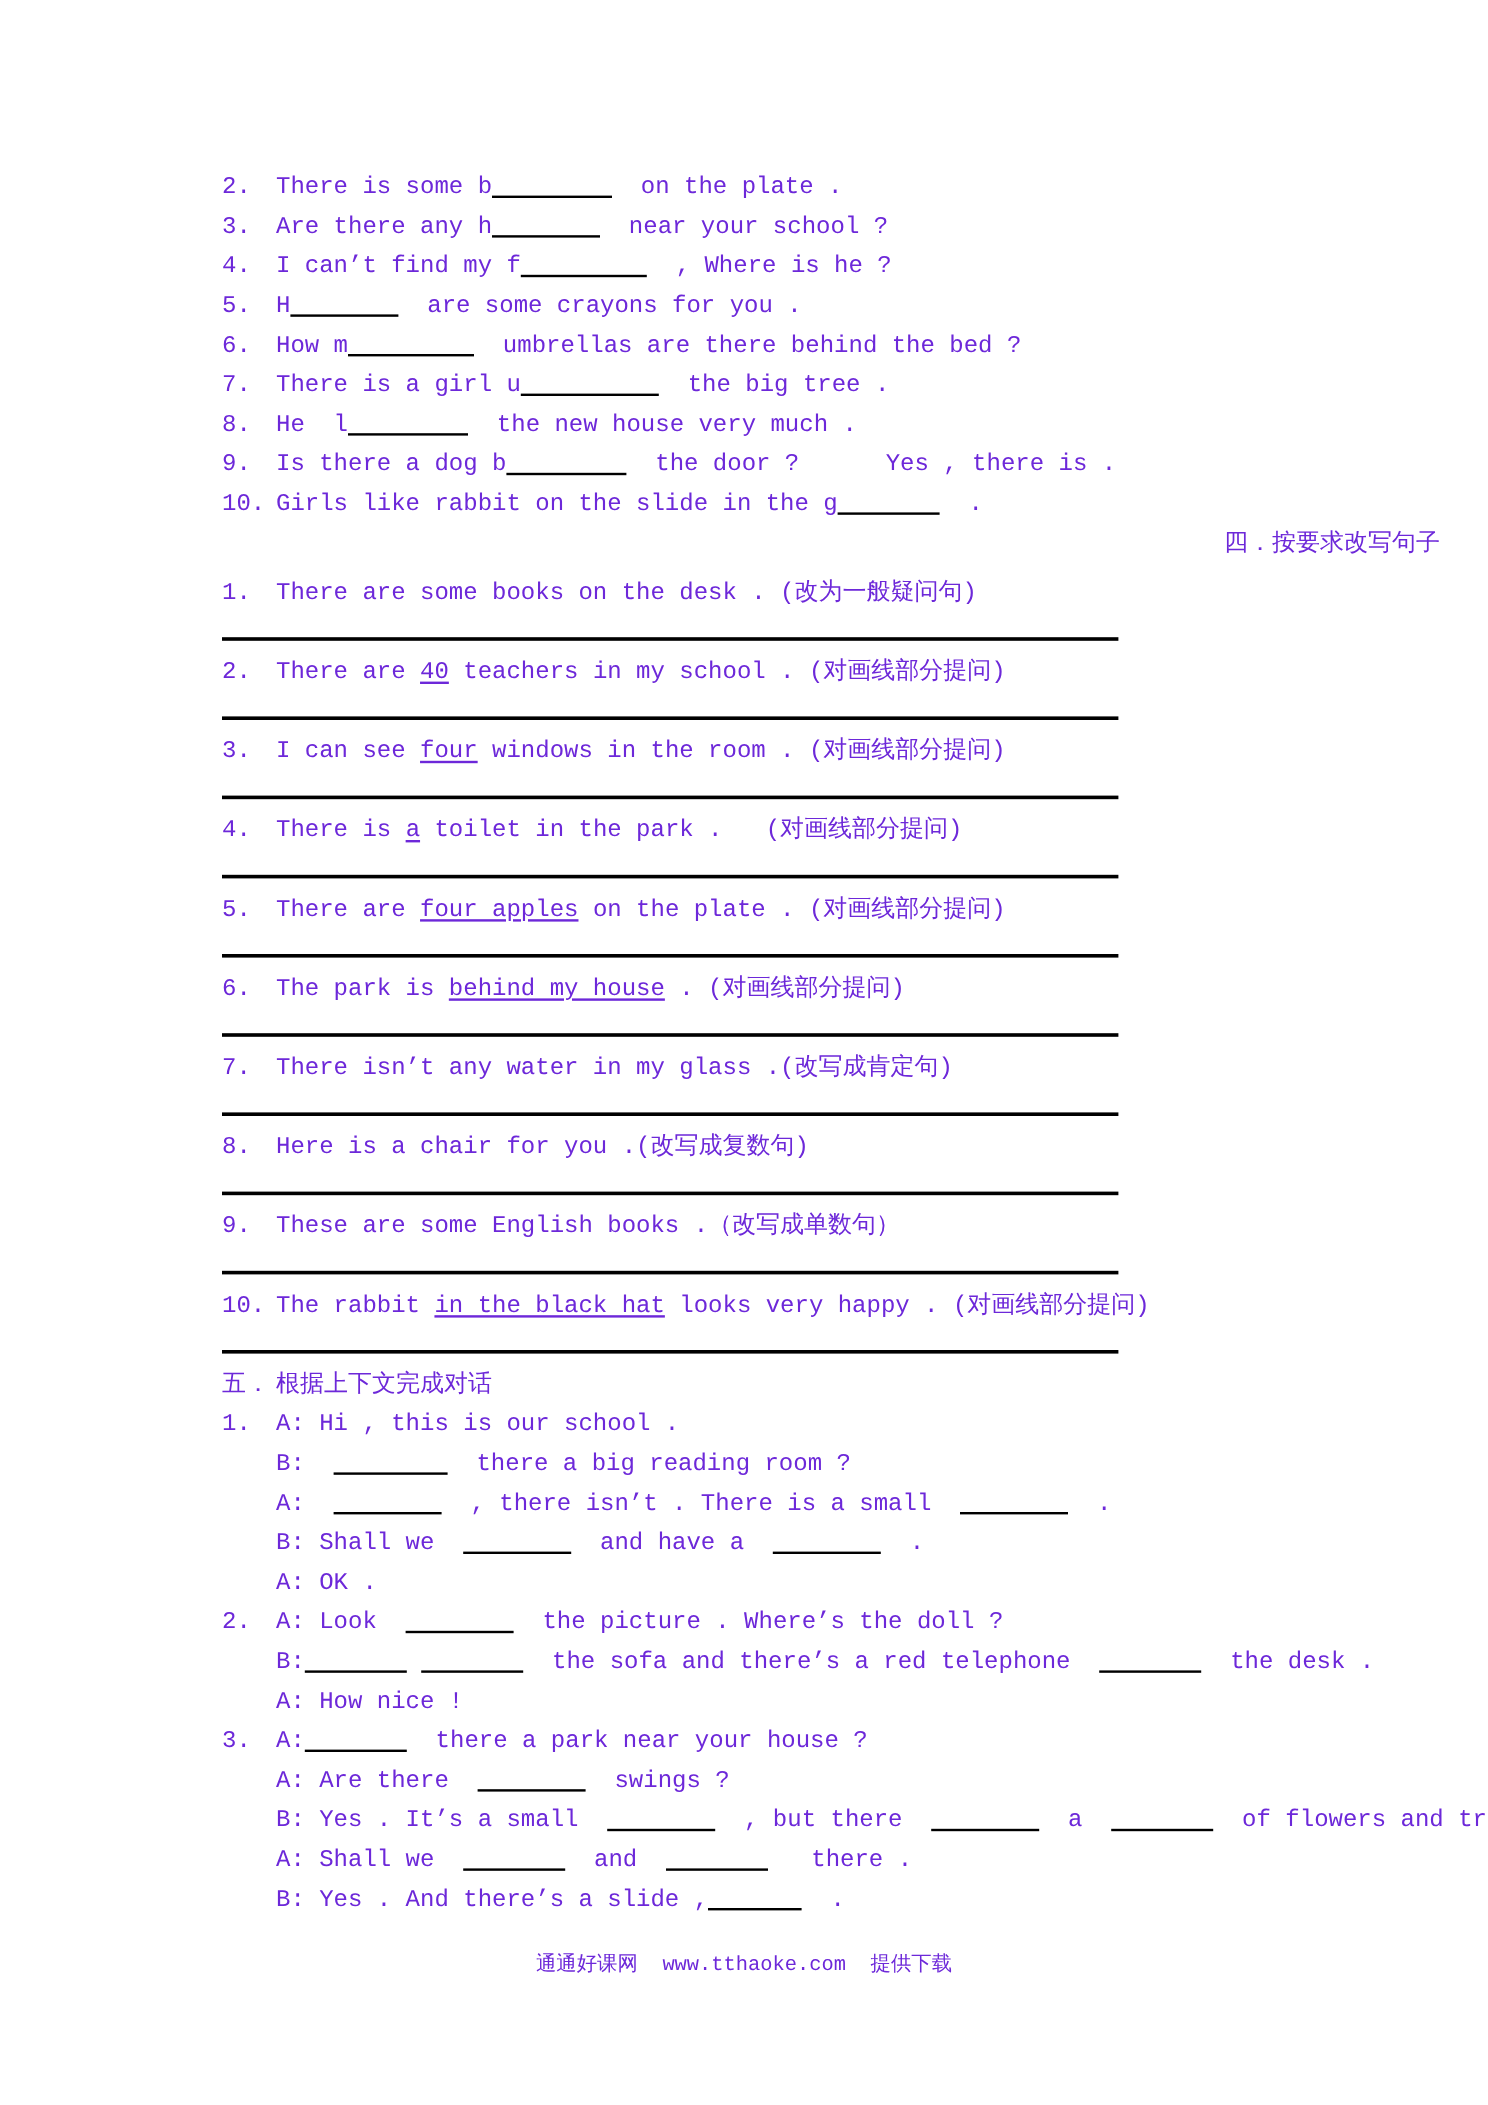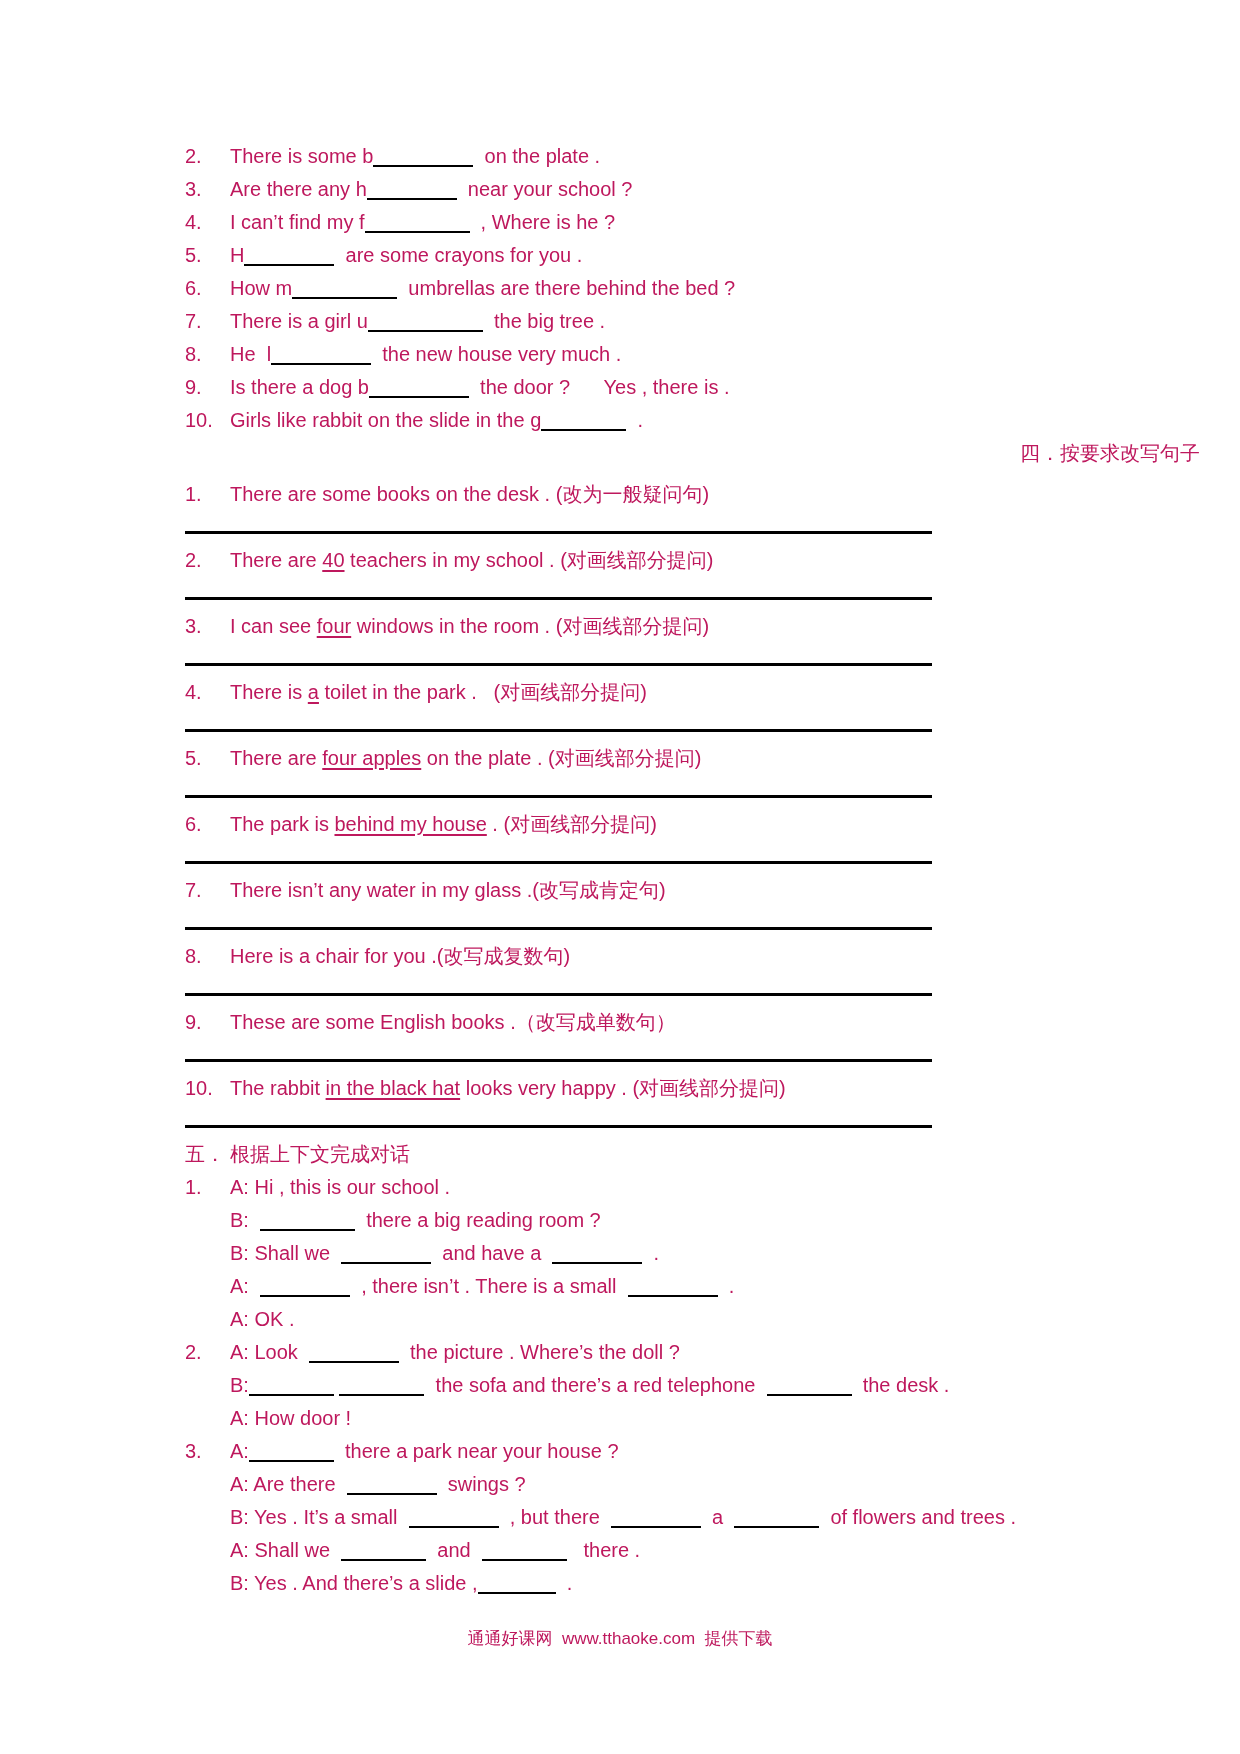--- a/index.html
+++ b/index.html
@@ -1,21 +1,21 @@
 <!DOCTYPE html>
 <html><head>
 <meta charset="utf-8">
 <style>
   html,body{margin:0;padding:0;}
   body{background:#ffffff;}
   .sheet{
     position:relative;
     width:1240px;height:1754px;
-    background:#ffffff;color:#be185d;
-    font-family:Liberation Sans, sans-serif;
+    background:#ffffff;color:#6d28d9;
+    font-family:Liberation Mono, monospace;
     font-size:20px;
     overflow:hidden;
   }
   .content{
     position:absolute;left:185px;top:140px;width:1015px;
   }
   .line{line-height:33px;white-space:nowrap;}
   .num{display:inline-block;min-width:45px;}
   .bl{
     display:inline-block;
@@ -82,26 +82,26 @@
         </div>
     </div>
 
     <div id="section-dialogue">
       <div class="heading line">
         <span class="num">五．</span><span>根据上下文完成对话</span>
       </div>
       <div id="dialogue-groups">
           <div class="line"><span class="num">1.</span><span>A: Hi , this is our school .</span></div>
           <div class="line"><span class="num"></span><span>B:&nbsp;&nbsp;</span><span class="bl" style="width: 95px;"></span><span>&nbsp;&nbsp;there a big reading room ?</span></div>
+          <div class="line"><span class="num"></span><span>A:&nbsp;&nbsp;</span><span class="bl" style="width: 90px;"></span><span>&nbsp;&nbsp;, there isn’t . There is a small&nbsp;&nbsp;</span><span class="bl" style="width: 90px;"></span><span>&nbsp;&nbsp;.</span></div>
           <div class="line"><span class="num"></span><span>B: Shall we&nbsp;&nbsp;</span><span class="bl" style="width: 90px;"></span><span>&nbsp;&nbsp;and have a&nbsp;&nbsp;</span><span class="bl" style="width: 90px;"></span><span>&nbsp;&nbsp;.</span></div>
-          <div class="line"><span class="num"></span><span>A:&nbsp;&nbsp;</span><span class="bl" style="width: 90px;"></span><span>&nbsp;&nbsp;, there isn’t . There is a small&nbsp;&nbsp;</span><span class="bl" style="width: 90px;"></span><span>&nbsp;&nbsp;.</span></div>
           <div class="line"><span class="num"></span><span>A: OK .</span></div>
           <div class="line"><span class="num">2.</span><span>A: Look&nbsp;&nbsp;</span><span class="bl" style="width: 90px;"></span><span>&nbsp;&nbsp;the picture . Where’s the doll ?</span></div>
           <div class="line"><span class="num"></span><span>B:</span><span class="bl" style="width: 85px;"></span><span>&nbsp;</span><span class="bl" style="width: 85px;"></span><span>&nbsp;&nbsp;the sofa and there’s a red telephone&nbsp;&nbsp;</span><span class="bl" style="width: 85px;"></span><span>&nbsp;&nbsp;the desk .</span></div>
-          <div class="line"><span class="num"></span><span>A: How door !</span></div>
+          <div class="line"><span class="num"></span><span>A: How nice !</span></div>
           <div class="line"><span class="num">3.</span><span>A:</span><span class="bl" style="width: 85px;"></span><span>&nbsp;&nbsp;there a park near your house ?</span></div>
           <div class="line"><span class="num"></span><span>A: Are there&nbsp;&nbsp;</span><span class="bl" style="width: 90px;"></span><span>&nbsp;&nbsp;swings ?</span></div>
           <div class="line"><span class="num"></span><span>B: Yes . It’s a small&nbsp;&nbsp;</span><span class="bl" style="width: 90px;"></span><span>&nbsp;&nbsp;, but there&nbsp;&nbsp;</span><span class="bl" style="width: 90px;"></span><span>&nbsp;&nbsp;a&nbsp;&nbsp;</span><span class="bl" style="width: 85px;"></span><span>&nbsp;&nbsp;of flowers and trees .</span></div>
           <div class="line"><span class="num"></span><span>A: Shall we&nbsp;&nbsp;</span><span class="bl" style="width: 85px;"></span><span>&nbsp;&nbsp;and&nbsp;&nbsp;</span><span class="bl" style="width: 85px;"></span><span>&nbsp;&nbsp;&nbsp;there .</span></div>
           <div class="line"><span class="num"></span><span>B: Yes . And there’s a slide ,</span><span class="bl" style="width: 78px;"></span><span>&nbsp;&nbsp;.</span></div>
         </div>
     </div>
 
   </div>
 

